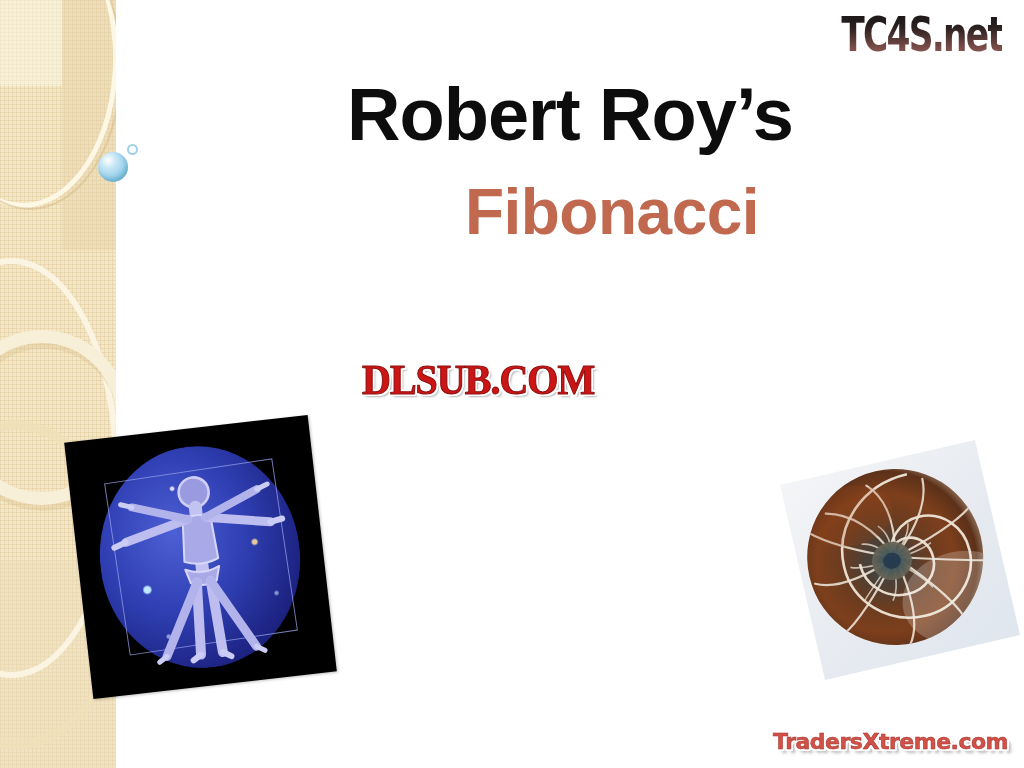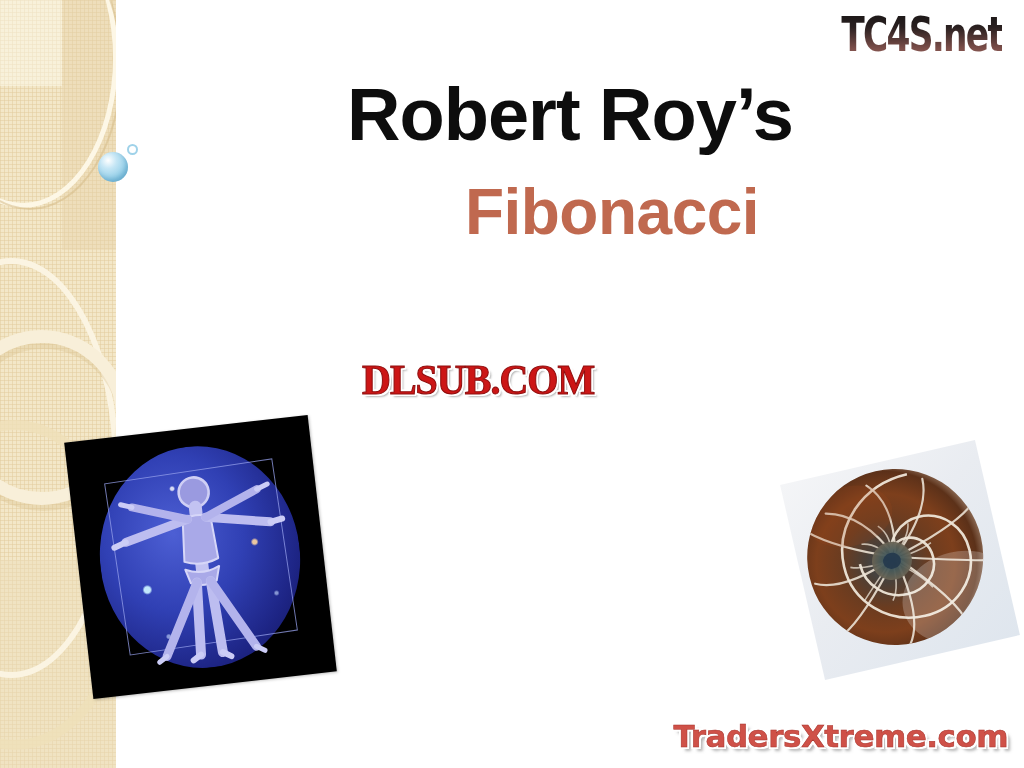--- a/index.html
+++ b/index.html
@@ -172,21 +172,21 @@
     color: transparent;
     transform: scaleX(0.86) scaleY(1.22);
     transform-origin: right top;
     white-space: nowrap;
   }
 
   
   #brand-tradersxtreme {
     position: absolute;
     right: 16px; bottom: 14px;
-    font-size: 31px;
+    font-size: 22px;
     font-weight: bold;
     font-family: "DejaVu Sans", sans-serif;
     letter-spacing: -0.5px;
     color: #cf5148;
     -webkit-text-stroke: 0.5px #a8332b;
     text-shadow:
        2px 0 0 #ffffff, -2px 0 0 #ffffff,
        0 2px 0 #ffffff, 0 -2px 0 #ffffff,
        2px 2px 0 #ffffff, -2px -2px 0 #ffffff,
        2px -2px 0 #ffffff, -2px 2px 0 #ffffff,

